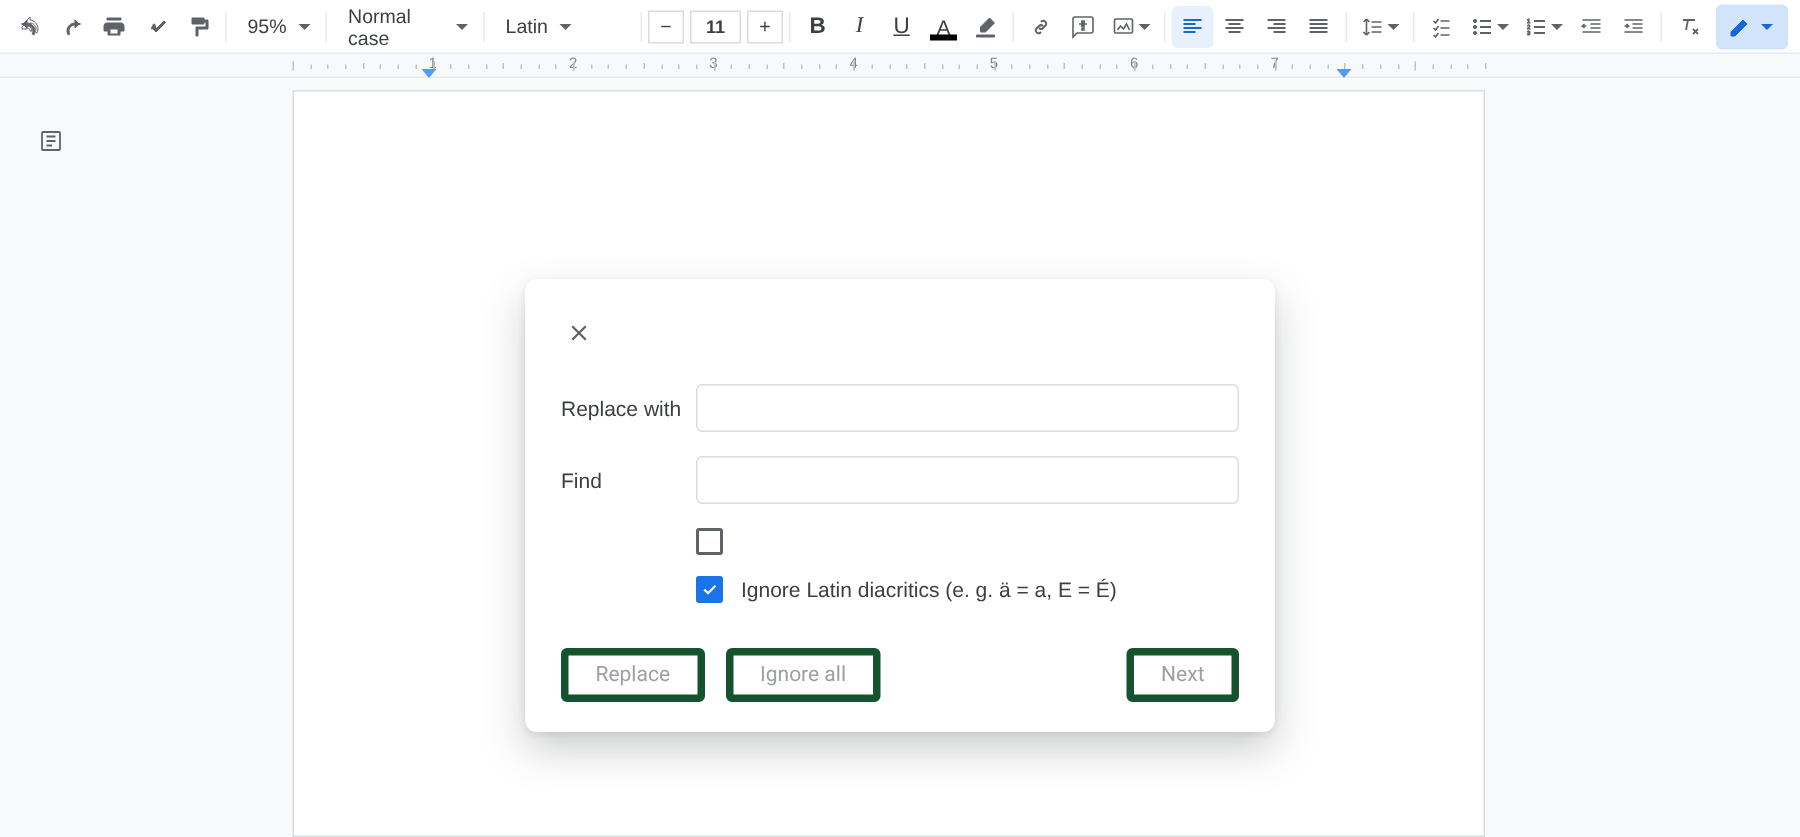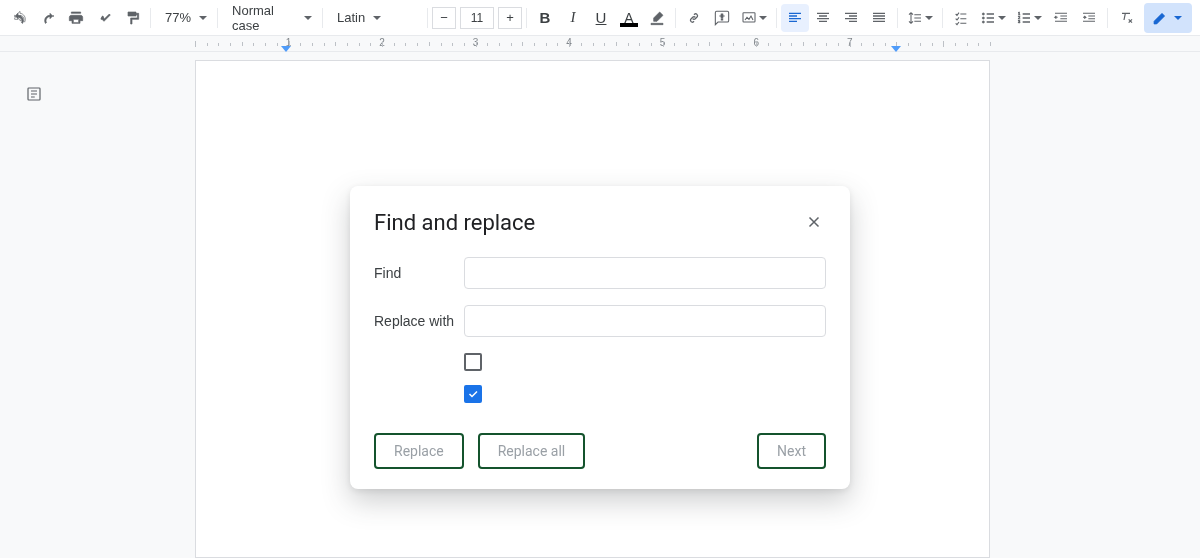--- a/index.html
+++ b/index.html
@@ -56,20 +56,21 @@
   }
   .font-size-group{
     display:flex;align-items:center;
   }
   .font-size-group .box{
     width:34px;height:22px;
     border:1px solid var(--border);
     display:flex;align-items:center;justify-content:center;
     font-size:12px;
     margin:4px 4px;
+    font-weight:bold;
   }
   .sq{
     width:24px;height:22px;
     border:1px solid var(--border);
     display:flex;align-items:center;justify-content:center;
     cursor:pointer;
   }
   .align-active{
     background:#e8f0fe;border-radius:4px;
   }
@@ -173,21 +174,21 @@
     flex-shrink:0;
   }
   .chk.checked{background:var(--blue-check);border-color:var(--blue-check)}
   .chk.checked svg{stroke:#fff}
   .dialog-actions{
     display:flex;gap:14px;margin-top:30px;
   }
   .dialog-actions .spacer{flex:1}
   .dbtn{
     height:36px;padding:0 18px;
-    border:2px solid #14532d;border-radius:4px;
+    border:5px solid #14532d;border-radius:4px;
     background:#fff;color:#9aa0a6;
     font-size:14px;font-family:"Google Sans",Roboto,Arial,sans-serif;
     cursor:not-allowed;
     display:flex;align-items:center;
   }
 </style>
 </head>
 <body>
 
 <div class="toolbar">
@@ -215,21 +216,21 @@
       </svg>
   </div>
   <div class="tbtn">
     <svg width="16" height="16" viewBox="0 0 24 24">
         <path d="M18 4V3H6v6h12V7h2v5H10v9h2v-7h10V5h-4z"></path>
       </svg>
   </div>
   <div class="tsep"></div>
 
   <div class="tcombo">
-    <span>77%</span>
+    <span>95%</span>
     <span class="caret"></span>
   </div>
   <div class="tsep"></div>
 
   <div class="tcombo" style="width:96px">
     <span>Normal case</span>
     <span class="caret"></span>
   </div>
   <div class="tsep"></div>
 
@@ -461,48 +462,48 @@
   <div class="outline-icon">
     <svg width="18" height="18" viewBox="0 0 24 24">
         <rect x="4" y="4" width="16" height="16" rx="1" fill="none" stroke="#5f6368" stroke-width="1.6"></rect>
         <path d="M8 8h8M8 12h8M8 16h5" stroke="#5f6368" stroke-width="1.6"></path>
       </svg>
   </div>
   <div class="page"></div>
 
   <div class="dialog">
     <div class="dialog-header">
-      <div class="dialog-title">Find and replace</div>
       <div class="dialog-close">
         <svg width="18" height="18" viewBox="0 0 24 24">
             <path d="M6 6l12 12M18 6L6 18" stroke="#5f6368" stroke-width="2" fill="none"></path>
           </svg>
       </div>
     </div>
 
     <div class="field-row">
+      <label>Replace with</label>
+      <input type="text" value="" style="">
+    </div>
+    <div class="field-row">
       <label>Find</label>
-      <input type="text" value="" style="">
-    </div>
-    <div class="field-row">
-      <label>Replace with</label>
       <input type="text" value="" style="">
     </div>
 
     <div class="check-row">
       <div class="chk" id="chk-regex"></div>
     </div>
     <div class="check-row">
       <div class="chk checked" id="chk-diac">
           <svg width="12" height="12" viewBox="0 0 24 24">
             <path d="M5 12l5 5L20 7" fill="none" stroke-width="3"></path>
           </svg>
         </div>
+      <span>Ignore Latin diacritics (e. g. ä = a, E = É)</span>
     </div>
 
     <div class="dialog-actions">
       <button class="dbtn">Replace</button>
-      <button class="dbtn">Replace all</button>
+      <button class="dbtn">Ignore all</button>
       <div class="spacer"></div>
       <button class="dbtn">Next</button>
     </div>
   </div>
 </div>
 
 </body></html>

